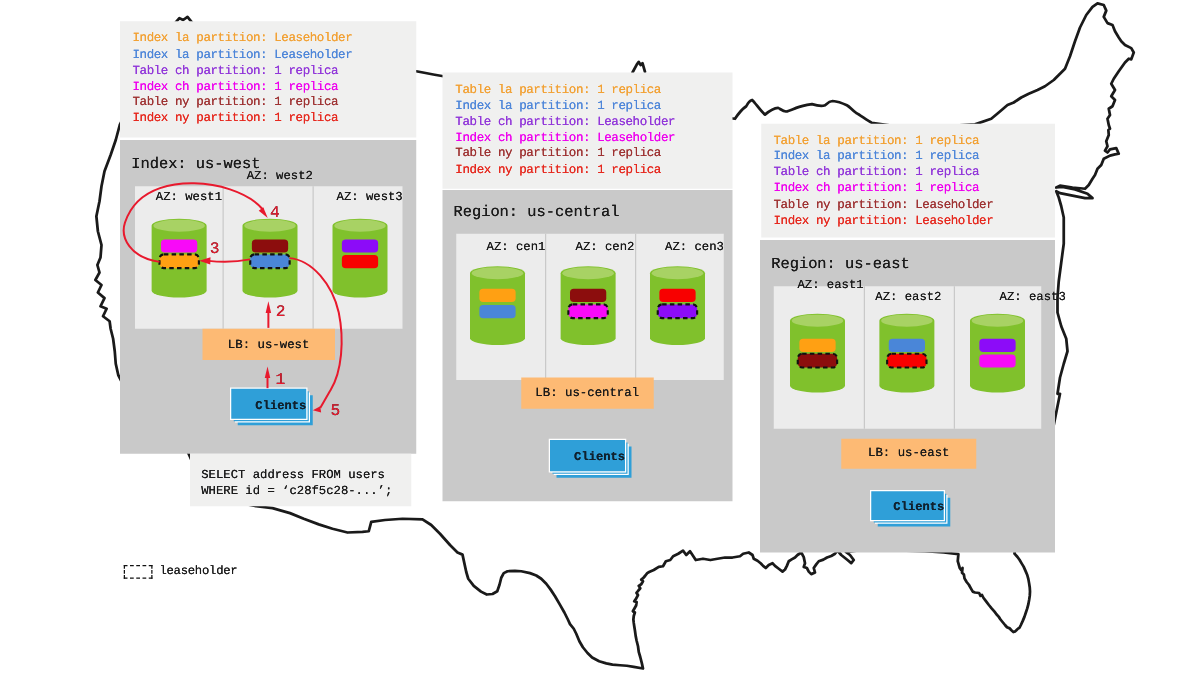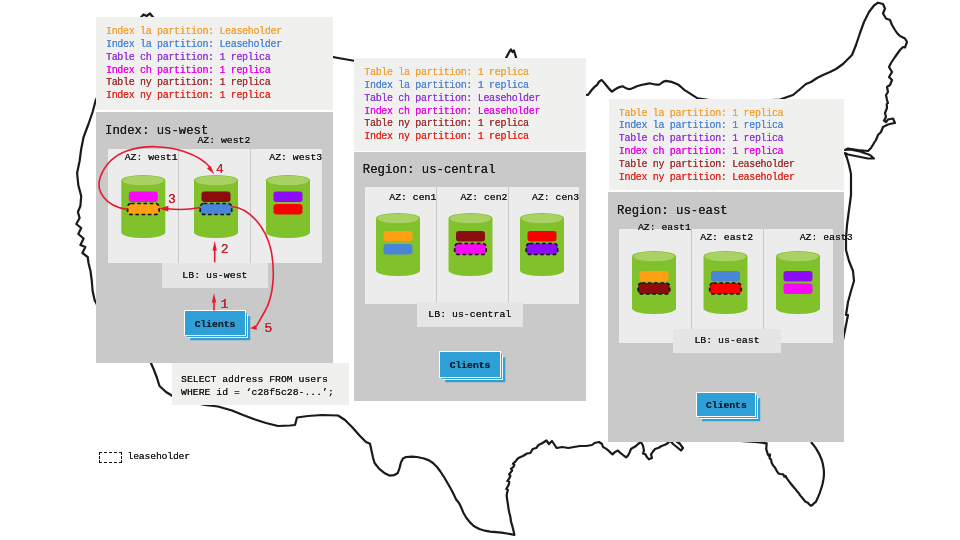--- a/index.html
+++ b/index.html
@@ -3,22 +3,22 @@
 <meta charset="utf-8">
 <style>
 html,body{margin:0;padding:0;width:960px;height:540px;background:#ffffff;overflow:hidden}
 body{font-family:"Liberation Mono",monospace;position:relative;color:#1a1a1a;text-shadow:0 0 0.45px}
 .legend{position:absolute;background:#f0f0ef;font-size:10px;letter-spacing:-0.33px;line-height:12.85px;padding:9px 0 0 10px;box-sizing:border-box;white-space:pre}
 .region{position:absolute;background:#c9c9c9}
 .rtitle{position:absolute;font-size:12.3px;line-height:13px;white-space:pre}
 .inner{position:absolute;background:#ececec}
 .azsep{position:absolute;width:1px;background:#c9c9c9;top:0;bottom:0}
 .azlab{position:absolute;font-size:9.8px;line-height:11px;text-align:right;white-space:pre}
-.lb{position:absolute;background:#e5e5e5;font-size:9.9px;text-align:center;box-sizing:border-box}
-.clients{position:absolute;background:#2f9fd8;font-size:9.7px;font-weight:bold;text-align:center;color:#10212e;
+.lb{position:absolute;background:#fdba74;font-size:9.9px;text-align:center;box-sizing:border-box}
+.clients{position:absolute;background:#2f9fd8;font-size:9.7px;font-weight:bold;text-align:right;color:#10212e;
  box-shadow:0 0 0 1px #fff, 0.8px 0.8px 0 0 #fff, 2px 2px 0 0 #2f9fd8, 3px 3px 0 0 #fff, 5.2px 5.2px 0 0 #2f9fd8}
 .sel{position:absolute;background:#f0f0ef;font-size:9.8px;line-height:13px;white-space:pre}
 .c-or{color:#f2a134}.c-bl{color:#4e86d9}.c-pu{color:#9136d9}.c-ma{color:#ee00ee}.c-dr{color:#9e3232}.c-re{color:#e6281e}
 svg{position:absolute;left:0;top:0}
 </style>
 </head>
 <body>
 
 <svg width="960" height="540" viewBox="0 0 960 540">
 <g fill="none" stroke="#1a1a1a" stroke-width="2.2" stroke-linejoin="round" stroke-linecap="round">
@@ -54,21 +54,21 @@
 <div class="rtitle" style="left:105px;top:124.5px">Index: us-west</div>
 <div class="inner" style="left:107.6px;top:148.9px;width:214.9px;height:114.4px">
   <div class="azsep" style="left:70.7px"></div>
   <div class="azsep" style="left:142.6px"></div>
 </div>
 <div class="azlab" style="left:107.6px;top:152.3px;width:70px">AZ: west1</div>
 <div class="azlab" style="left:178.3px;top:135px;width:72px">AZ: west2</div>
 <div class="azlab" style="left:250.2px;top:152.3px;width:72px">AZ: west3</div>
 <div class="lb" style="left:161.9px;top:262.75px;width:106px;height:25px;line-height:25.7px">LB: us-west</div>
 <div class="clients" style="left:185px;top:310.8px;width:60px;height:24.5px;line-height:28.4px">Clients</div>
-<div class="sel" style="left:172px;top:362.5px;width:177px;height:42.5px;padding:10px 0 0 9px;box-sizing:border-box">SELECT address FROM users
+<div class="sel" style="left:152px;top:362.5px;width:177px;height:42.5px;padding:10px 0 0 9px;box-sizing:border-box">SELECT address FROM users
 WHERE id = ‘c28f5c28-...’;</div>
 
 <div class="legend" style="left:354.3px;top:58px;width:232px;height:92.5px"><span class="c-or">Table la partition: 1 replica</span>
 <span class="c-bl">Index la partition: 1 replica</span>
 <span class="c-pu">Table ch partition: Leaseholder</span>
 <span class="c-ma">Index ch partition: Leaseholder</span>
 <span class="c-dr">Table ny partition: 1 replica</span>
 <span class="c-re">Index ny partition: 1 replica</span></div>
 <div class="region" style="left:354.3px;top:152.3px;width:232px;height:249.2px"></div>
 <div class="rtitle" style="left:362.8px;top:163.8px">Region: us-central</div>
@@ -90,21 +90,21 @@
 <span class="c-re">Index ny partition: Leaseholder</span></div>
 <div class="region" style="left:608px;top:192px;width:236.4px;height:249.9px"></div>
 <div class="rtitle" style="left:617px;top:205.4px">Region: us-east</div>
 <div class="inner" style="left:618.9px;top:228.5px;width:214.1px;height:114.8px">
   <div class="azsep" style="left:72.3px"></div>
   <div class="azsep" style="left:143.7px"></div>
 </div>
 <div class="azlab" style="left:618.9px;top:222px;width:72px">AZ: east1</div>
 <div class="azlab" style="left:691.2px;top:232.3px;width:62px">AZ: east2</div>
 <div class="azlab" style="left:762.6px;top:232.3px;width:90px">AZ: east3</div>
-<div class="lb" style="left:673px;top:329px;width:108px;height:24px;line-height:24.7px">LB: us-east</div>
+<div class="lb" style="left:673px;top:351px;width:108px;height:24px;line-height:24.7px">LB: us-east</div>
 <div class="clients" style="left:697.4px;top:392.6px;width:58px;height:23px;line-height:26.9px">Clients</div>
 
 <div style="position:absolute;left:99px;top:452px;width:23px;height:11.2px;border:1.6px dashed #111;box-sizing:border-box"></div>
 <div style="position:absolute;left:127.5px;top:451px;font-size:9.8px;letter-spacing:-0.2px;line-height:12px">leaseholder</div>
 
 <svg width="960" height="540" viewBox="0 0 960 540">
 <defs>
 <g id="cyl">
   <path d="M-22,0 A22,5.5 0 0 1 22,0 L22,52 A22,5.5 0 0 1 -22,52 Z" fill="#80c12c"></path>
   <ellipse cx="0" cy="0" rx="20.6" ry="4.8" fill="#a8d264"></ellipse>

